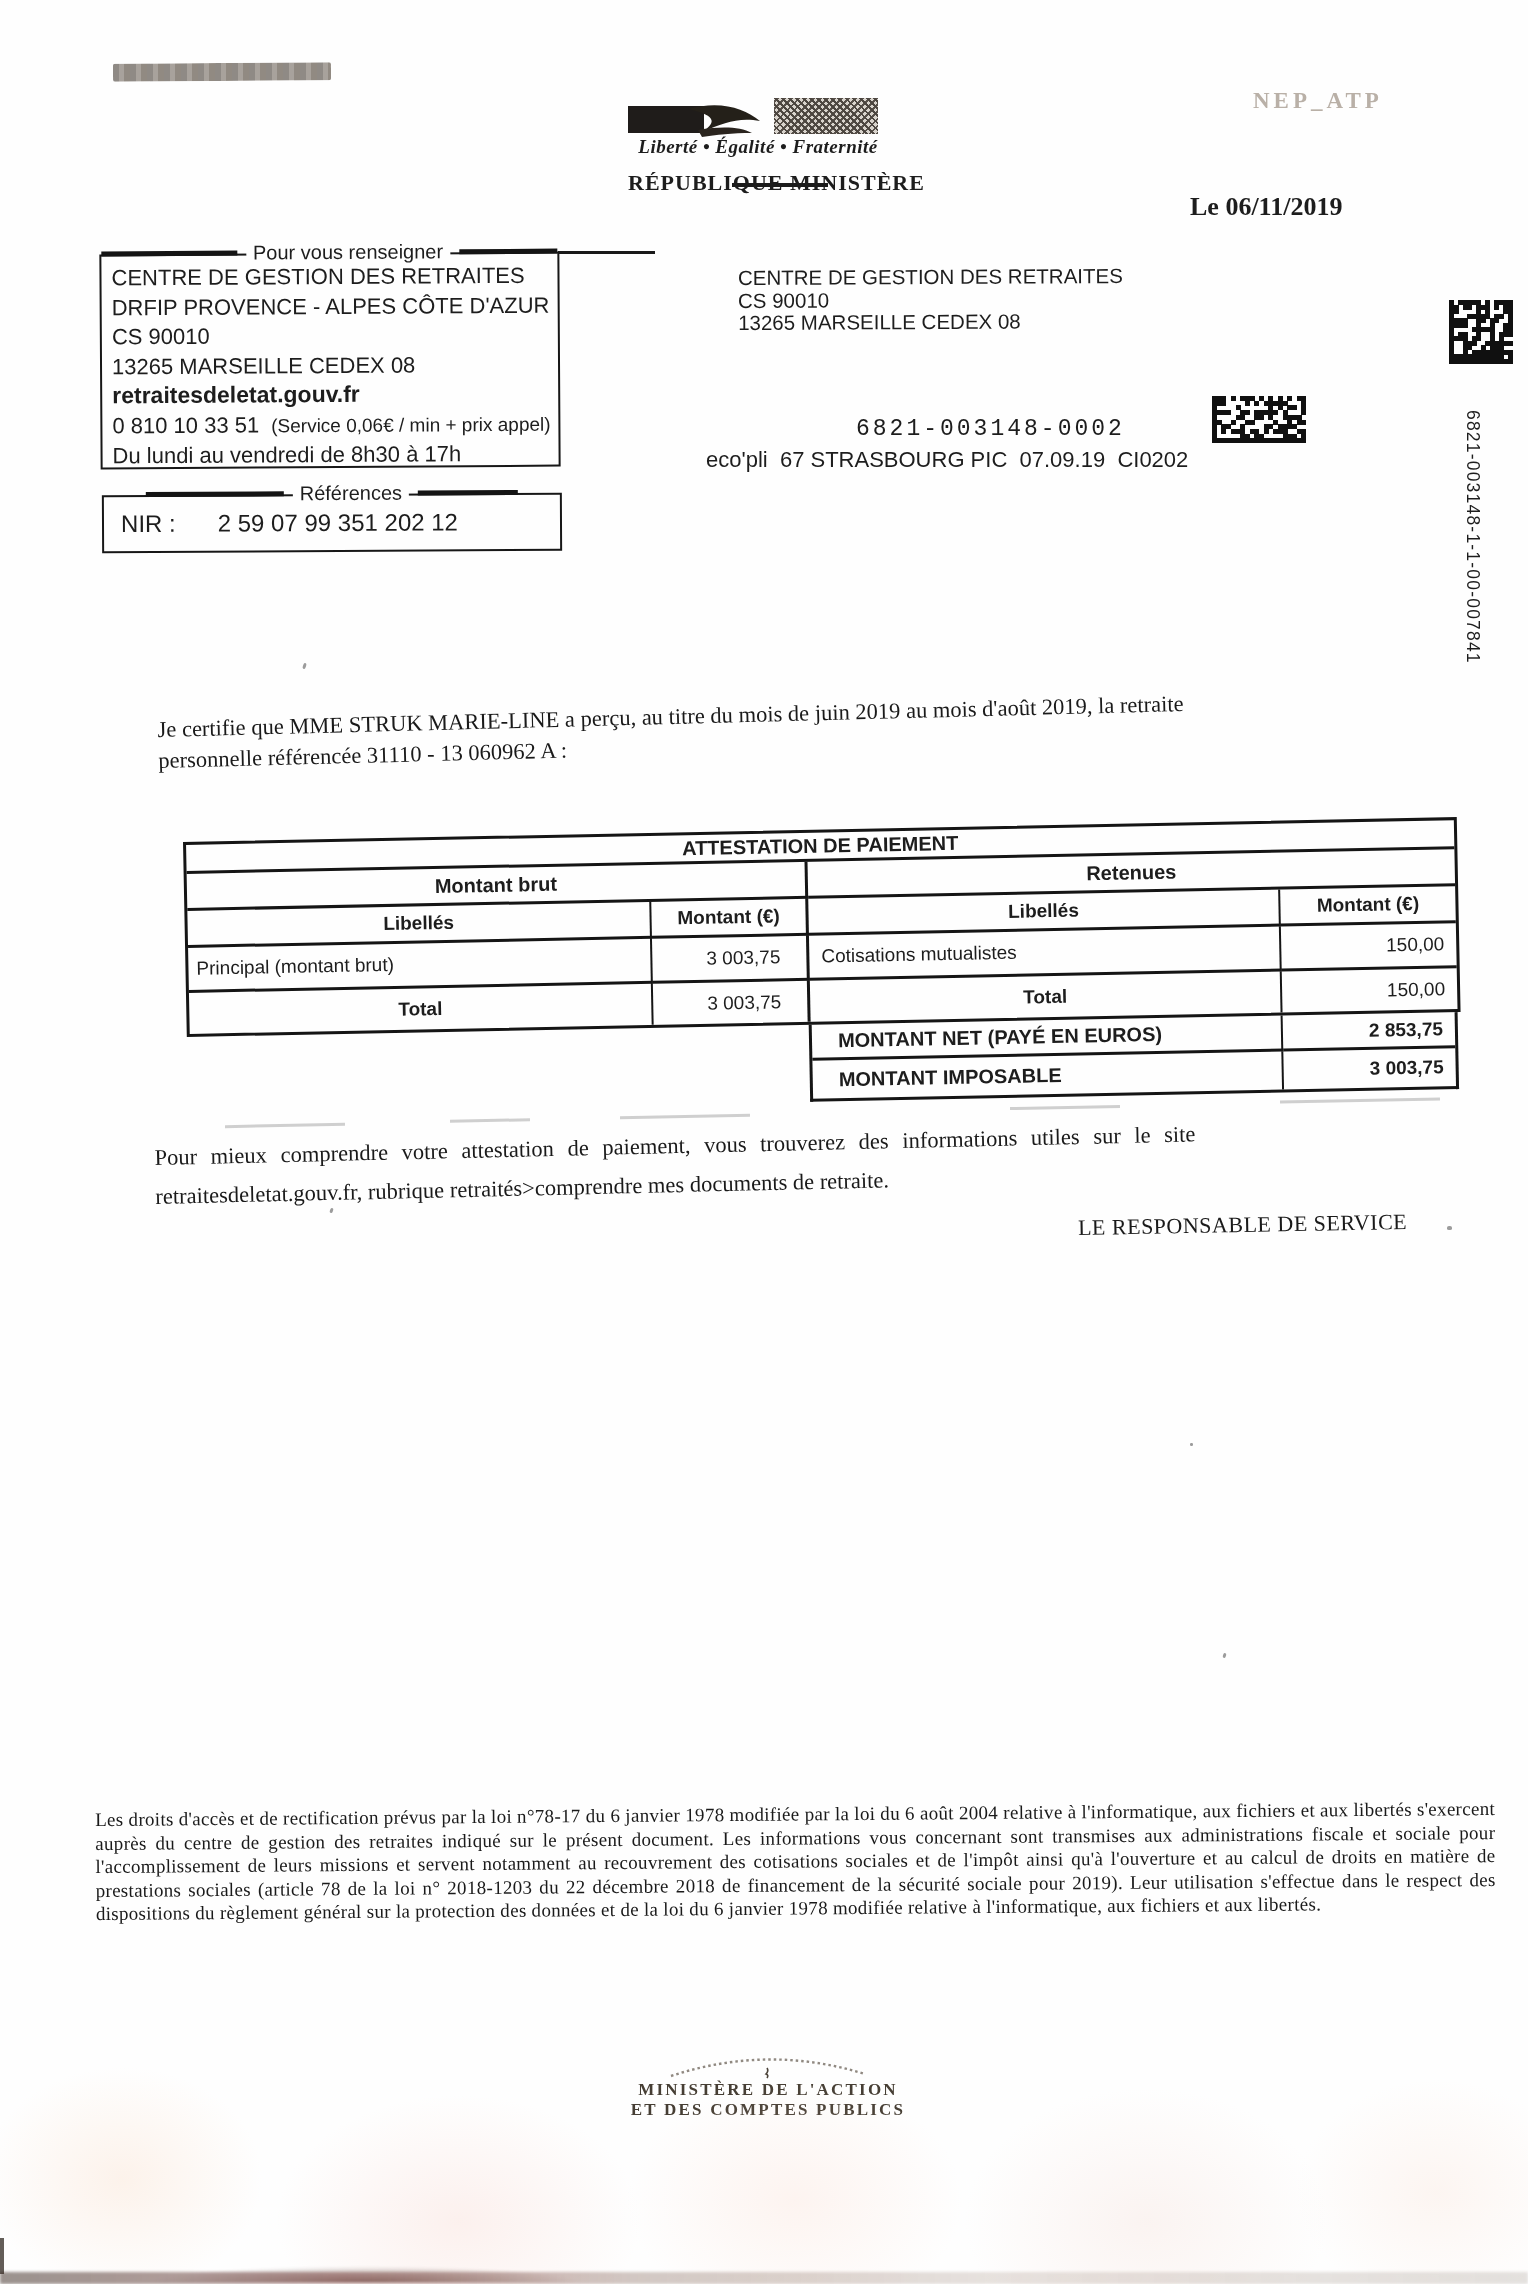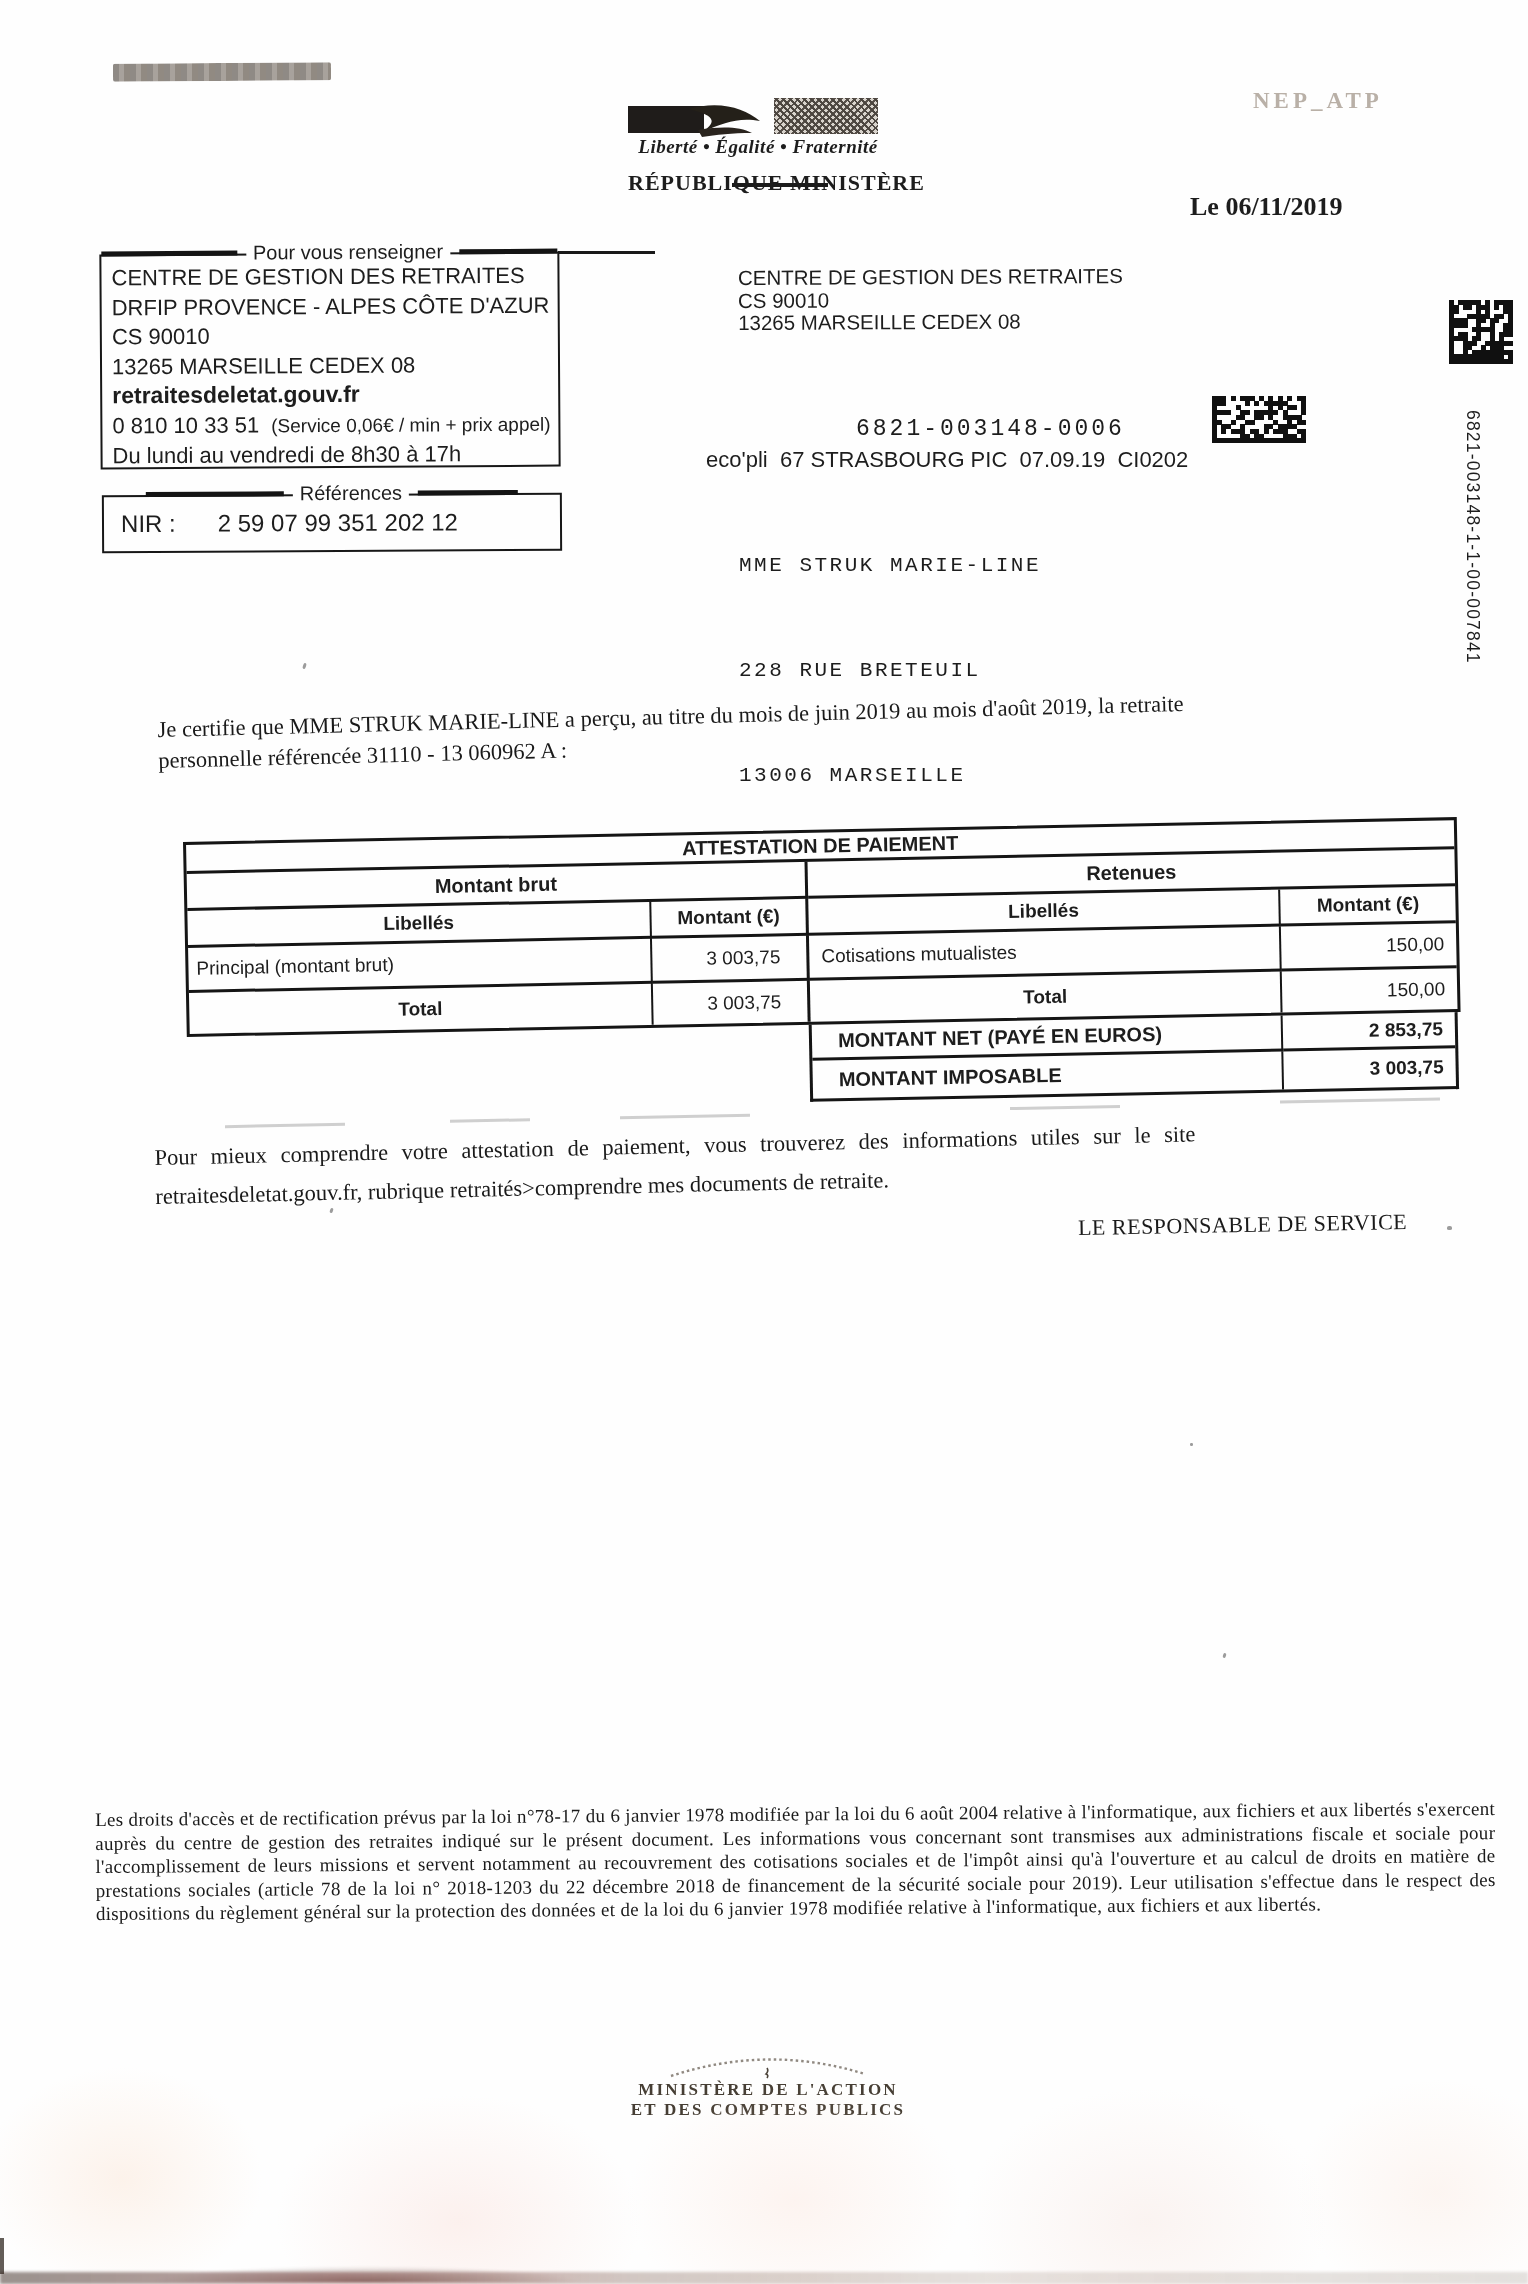--- a/index.html
+++ b/index.html
@@ -149,21 +149,21 @@
       <span>NIR :</span>
       <span>2 59 07 99 351 202 12</span>
     </div>
   </div>
 
   <div class="abs sender">
     <div>CENTRE DE GESTION DES RETRAITES</div>
     <div>CS 90010</div>
     <div>13265 MARSEILLE CEDEX 08</div>
   </div>
-  <div class="abs tracking">6821-003148-0006</div>
+  <div class="abs tracking">6821-003148-0002</div>
   <div class="abs matrix dm-wide">
       <i style="left:0.0px;top:0.0px;width:5px;height:5px"></i>
       <i style="left:4.7px;top:0.0px;width:5px;height:5px"></i>
       <i style="left:9.4px;top:0.0px;width:5px;height:5px"></i>
       <i style="left:18.8px;top:0.0px;width:5px;height:5px"></i>
       <i style="left:28.2px;top:0.0px;width:5px;height:5px"></i>
       <i style="left:32.9px;top:0.0px;width:5px;height:5px"></i>
       <i style="left:37.6px;top:0.0px;width:5px;height:5px"></i>
       <i style="left:47.0px;top:0.0px;width:5px;height:5px"></i>
       <i style="left:56.4px;top:0.0px;width:5px;height:5px"></i>
@@ -268,25 +268,20 @@
       <i style="left:56.4px;top:42.3px;width:5px;height:5px"></i>
       <i style="left:61.1px;top:42.3px;width:5px;height:5px"></i>
       <i style="left:65.8px;top:42.3px;width:5px;height:5px"></i>
       <i style="left:70.5px;top:42.3px;width:5px;height:5px"></i>
       <i style="left:75.2px;top:42.3px;width:5px;height:5px"></i>
       <i style="left:79.9px;top:42.3px;width:5px;height:5px"></i>
       <i style="left:84.6px;top:42.3px;width:5px;height:5px"></i>
       <i style="left:89.3px;top:42.3px;width:5px;height:5px"></i>
     </div>
   <div class="abs postal">eco'pli  67 STRASBOURG PIC  07.09.19  CI0202</div>
-  <div class="abs recipient">
-    <div>MME STRUK MARIE-LINE</div>
-    <div>228 RUE BRETEUIL</div>
-    <div>13006 MARSEILLE</div>
-  </div>
   <div class="abs matrix dm-square">
       <i style="left:0.0px;top:0.0px;width:5px;height:5px"></i>
       <i style="left:9.0px;top:0.0px;width:5px;height:5px"></i>
       <i style="left:13.5px;top:0.0px;width:5px;height:5px"></i>
       <i style="left:18.0px;top:0.0px;width:5px;height:5px"></i>
       <i style="left:22.5px;top:0.0px;width:5px;height:5px"></i>
       <i style="left:27.0px;top:0.0px;width:5px;height:5px"></i>
       <i style="left:36.0px;top:0.0px;width:5px;height:5px"></i>
       <i style="left:45.0px;top:0.0px;width:5px;height:5px"></i>
       <i style="left:49.5px;top:0.0px;width:5px;height:5px"></i>

